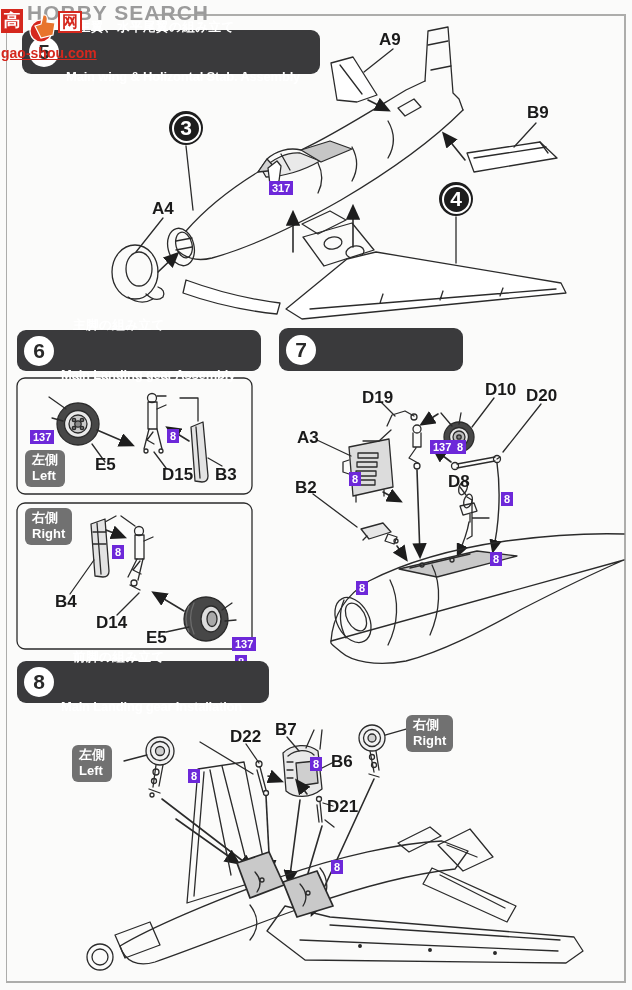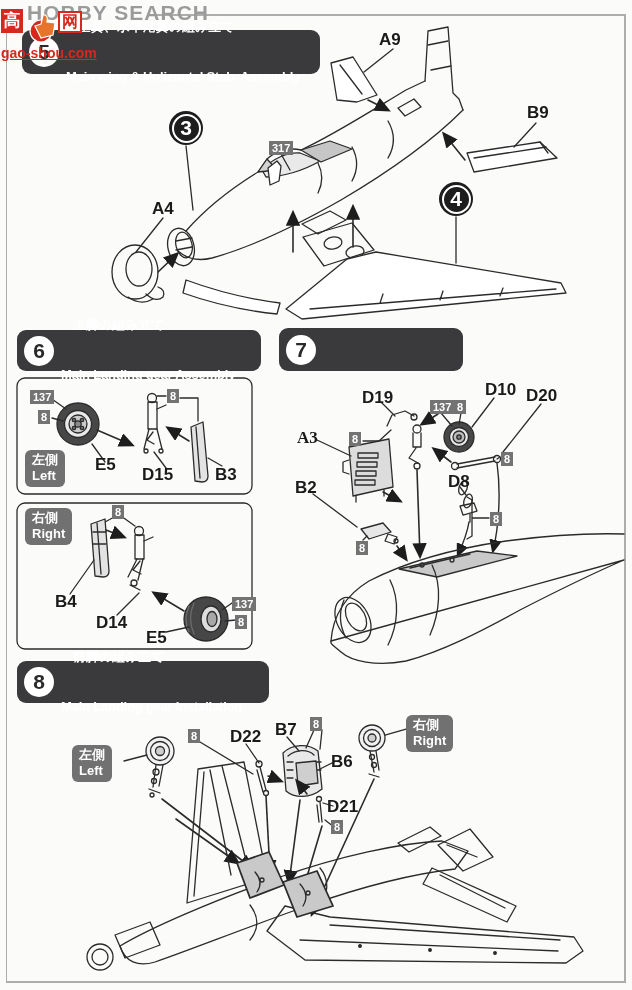--- a/index.html
+++ b/index.html
@@ -9,22 +9,22 @@
   
   .frame{position:absolute;background:#adadab;}
   
   .hdr{position:absolute;background:#3a3a3c;border-radius:9px;display:flex;align-items:center;z-index:3;}
   .hdr .num{flex:0 0 auto;width:30px;height:30px;border-radius:50%;background:#fff;color:#2a2a2a;
             font-weight:bold;font-size:21px;line-height:30px;text-align:center;margin:0 7px 0 7px;}
   .hdr .tcol{display:flex;flex-direction:column;justify-content:center;}
   .hdr .jp{color:#fff;font-weight:bold;font-size:12.5px;line-height:15px;letter-spacing:.5px;margin-left:12px;}
   .hdr .en{color:#fff;font-weight:bold;font-size:13px;line-height:16px;letter-spacing:-.2px;margin-top:34px;}
   
-  .co{position:absolute;background:#737373;color:#fff;font-weight:bold;font-size:11px;
-      line-height:14px;padding:0 3px;z-index:2;}
+  .co{position:absolute;background:#6d28d9;color:#fff;font-weight:bold;font-size:11px;
+      line-height:14px;padding:0 3px;z-index:2;margin-top:40px;}
   
   .pl{position:absolute;font-weight:bold;font-size:17px;line-height:18px;color:#1a1a1a;z-index:2;}
   
   .side{position:absolute;background:#717171;color:#fff;border-radius:6px;padding:2px 7px 3px 7px;
         font-weight:bold;font-size:13px;line-height:16px;z-index:2;}
   
   .ref{position:absolute;width:34px;height:34px;border-radius:50%;background:#1d1d1d;z-index:2;}
   .ref .ring{position:absolute;inset:2.5px;border:2px solid #fff;border-radius:50%;}
   .ref span{position:absolute;inset:0;color:#fff;font-weight:bold;font-size:21px;line-height:34px;text-align:center;}
   
@@ -364,29 +364,29 @@
     <span>左側</span><br><span>Left</span>
   </div>
   <div class="side" style="left:406px;top:715px;">
     <span>右側</span><br><span>Right</span>
   </div>
 
   <div class="pl" style="left:379px;top:31px;">A9</div>
   <div class="pl" style="left:527px;top:104px;">B9</div>
   <div class="pl" style="left:152px;top:200px;">A4</div>
   <div class="pl" style="left:95px;top:456px;">E5</div>
-  <div class="pl" style="left:142px;top:466px;text-align:center;">D15</div>
+  <div class="pl" style="left:162px;top:466px;text-align:center;">D15</div>
   <div class="pl" style="left:215px;top:466px;">B3</div>
   <div class="pl" style="left:55px;top:593px;">B4</div>
   <div class="pl" style="left:96px;top:614px;">D14</div>
   <div class="pl" style="left:146px;top:629px;">E5</div>
   <div class="pl" style="left:362px;top:389px;">D19</div>
   <div class="pl" style="left:485px;top:381px;">D10</div>
   <div class="pl" style="left:526px;top:387px;">D20</div>
-  <div class="pl" style="left:297px;top:429px;font-family:Liberation Serif, serif;">A3</div>
+  <div class="pl" style="left:297px;top:429px;">A3</div>
   <div class="pl" style="left:295px;top:479px;">B2</div>
   <div class="pl" style="left:448px;top:473px;">D8</div>
   <div class="pl" style="left:230px;top:728px;">D22</div>
   <div class="pl" style="left:275px;top:721px;">B7</div>
   <div class="pl" style="left:331px;top:753px;">B6</div>
   <div class="pl" style="left:327px;top:798px;">D21</div>
 
 </div>
 
 </body></html>

